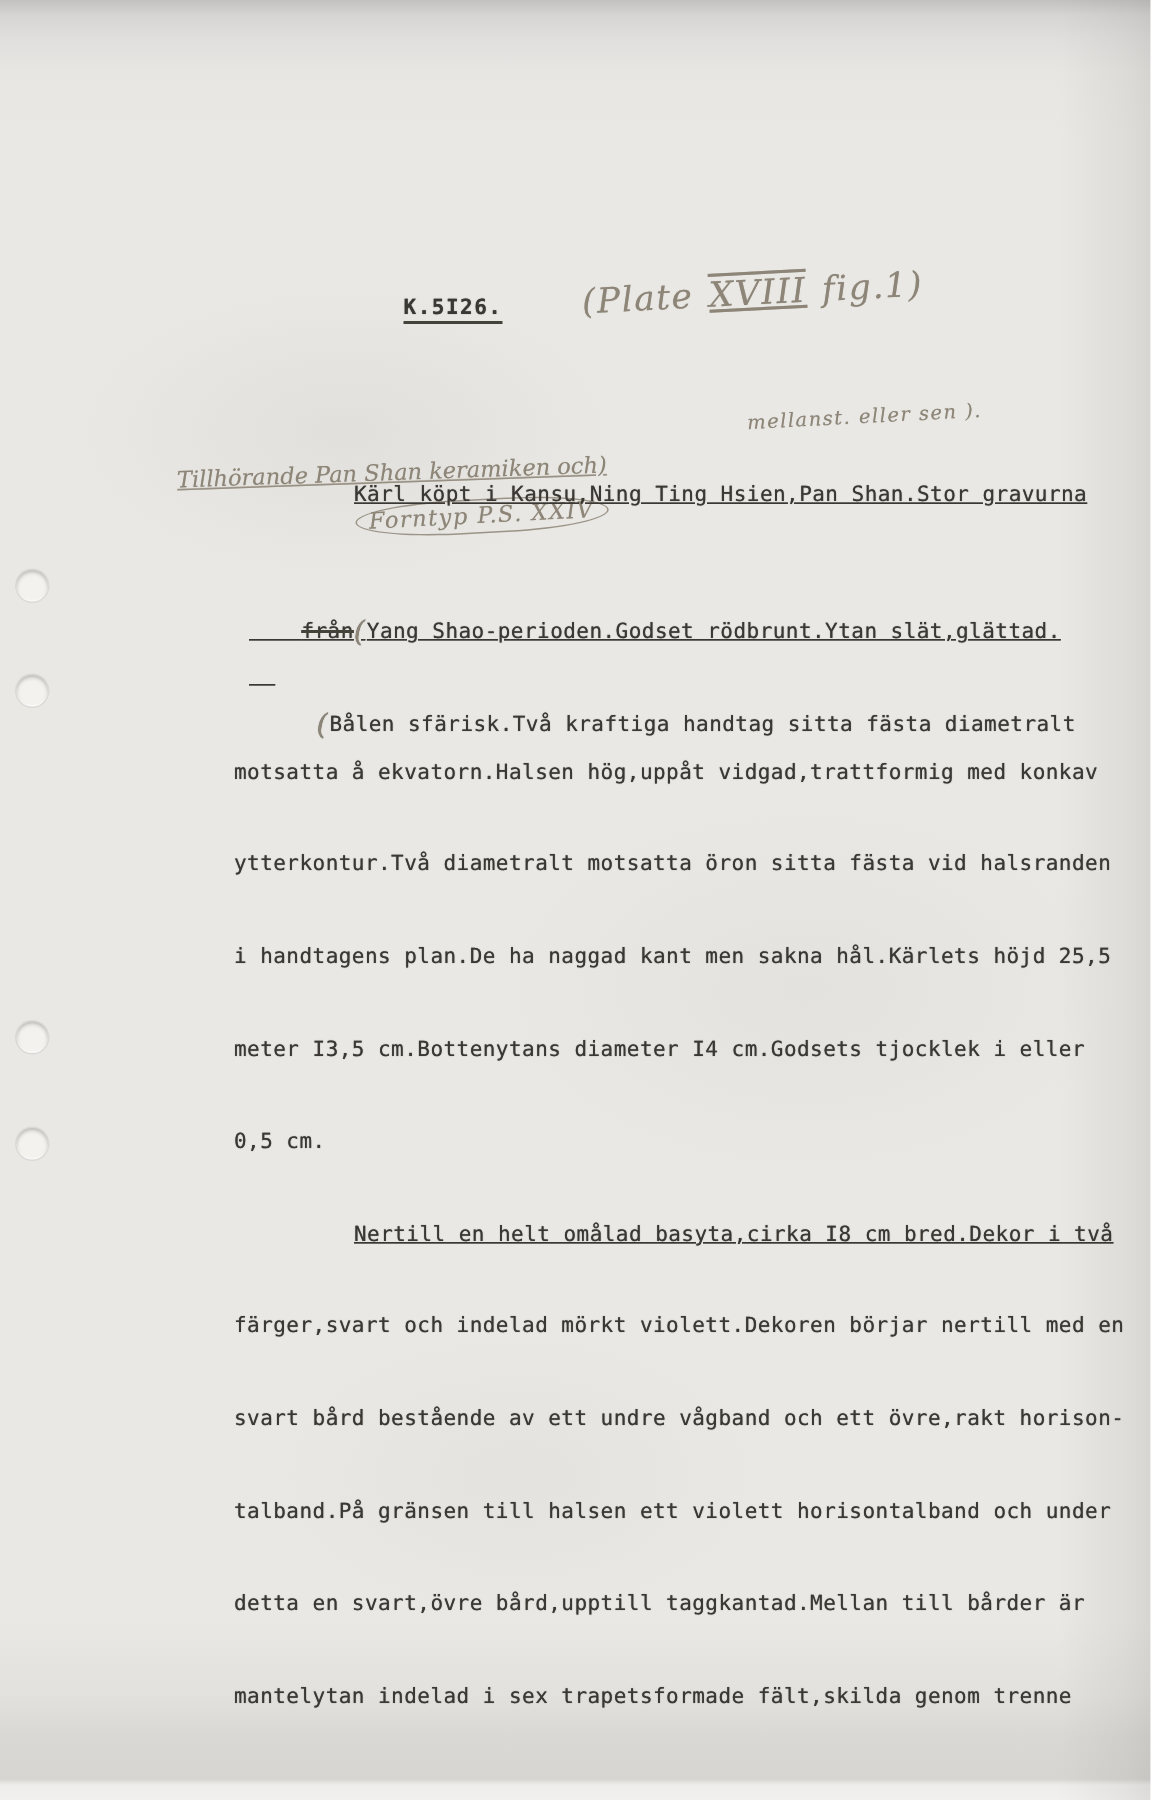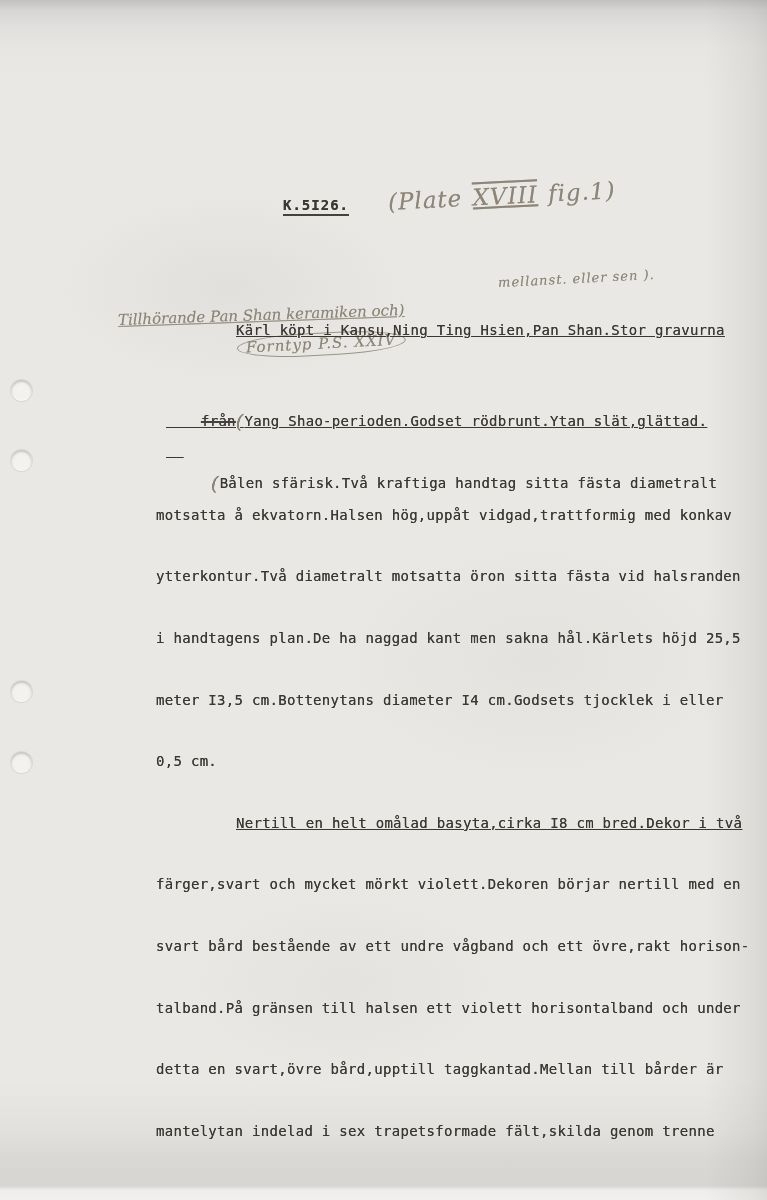--- a/index.html
+++ b/index.html
@@ -24,21 +24,21 @@
   .hole{
     position:absolute;left:11px;width:21px;height:21px;border-radius:50%;
     background:#f3f2ef;
     box-shadow: inset 0 1.5px 2.5px rgba(90,88,84,.35), inset 0 -1px 1px rgba(255,255,255,.8), 0 0 0 1px rgba(120,118,112,.12);
   }
   .typed{
     color:#3b3833;font-size:14px;letter-spacing:.3px;white-space:pre;
     text-shadow:0 0 .6px rgba(59,56,51,.85);
   }
   .catalog{
-    position:absolute;left:283px;top:197px;font-weight:bold;
+    position:absolute;left:269px;top:197px;font-weight:bold;
     border-bottom:2px solid #454239;padding-bottom:1px;letter-spacing:1px;
   }
   .body-block{position:absolute;left:156px;top:284px;width:570px;}
   .tl{height:29.6px;line-height:29.6px;}
   .indent{text-indent:80px;text-decoration:underline;}
   .edit-line{margin-left:10px;text-decoration:underline;}
   .paren-line{margin-left:20px;}
   .struck{text-decoration:line-through;text-decoration-thickness:2px;text-decoration-color:#45423a;}
   .hand{
     font-family:"DejaVu Serif",serif;font-style:italic;color:#8d8577;
@@ -83,21 +83,21 @@
   </div>
   <div class="tl paren-line">
     <span class="hw-paren">(</span><span>Bålen sfärisk.Två kraftiga handtag sitta fästa diametralt</span>
   </div>
   <div class="tl">motsatta å ekvatorn.Halsen hög,uppåt vidgad,trattformig med konkav</div>
   <div class="tl">ytterkontur.Två diametralt motsatta öron sitta fästa vid halsranden</div>
   <div class="tl">i handtagens plan.De ha naggad kant men sakna hål.Kärlets höjd 25,5</div>
   <div class="tl">meter I3,5 cm.Bottenytans diameter I4 cm.Godsets tjocklek i eller</div>
   <div class="tl">0,5 cm.</div>
   <div class="tl indent">Nertill en helt omålad basyta,cirka I8 cm bred.Dekor i två</div>
-  <div class="tl">färger,svart och mycket mörkt violett.Dekoren börjar nertill med en</div>
+  <div class="tl">färger,svart och indelad mörkt violett.Dekoren börjar nertill med en</div>
   <div class="tl">svart bård bestående av ett undre vågband och ett övre,rakt horison-</div>
   <div class="tl">talband.På gränsen till halsen ett violett horisontalband och under</div>
   <div class="tl">detta en svart,övre bård,upptill taggkantad.Mellan till bårder är</div>
   <div class="tl">mantelytan indelad i sex trapetsformade fält,skilda genom trenne</div>
   
   
   
   
   
   

